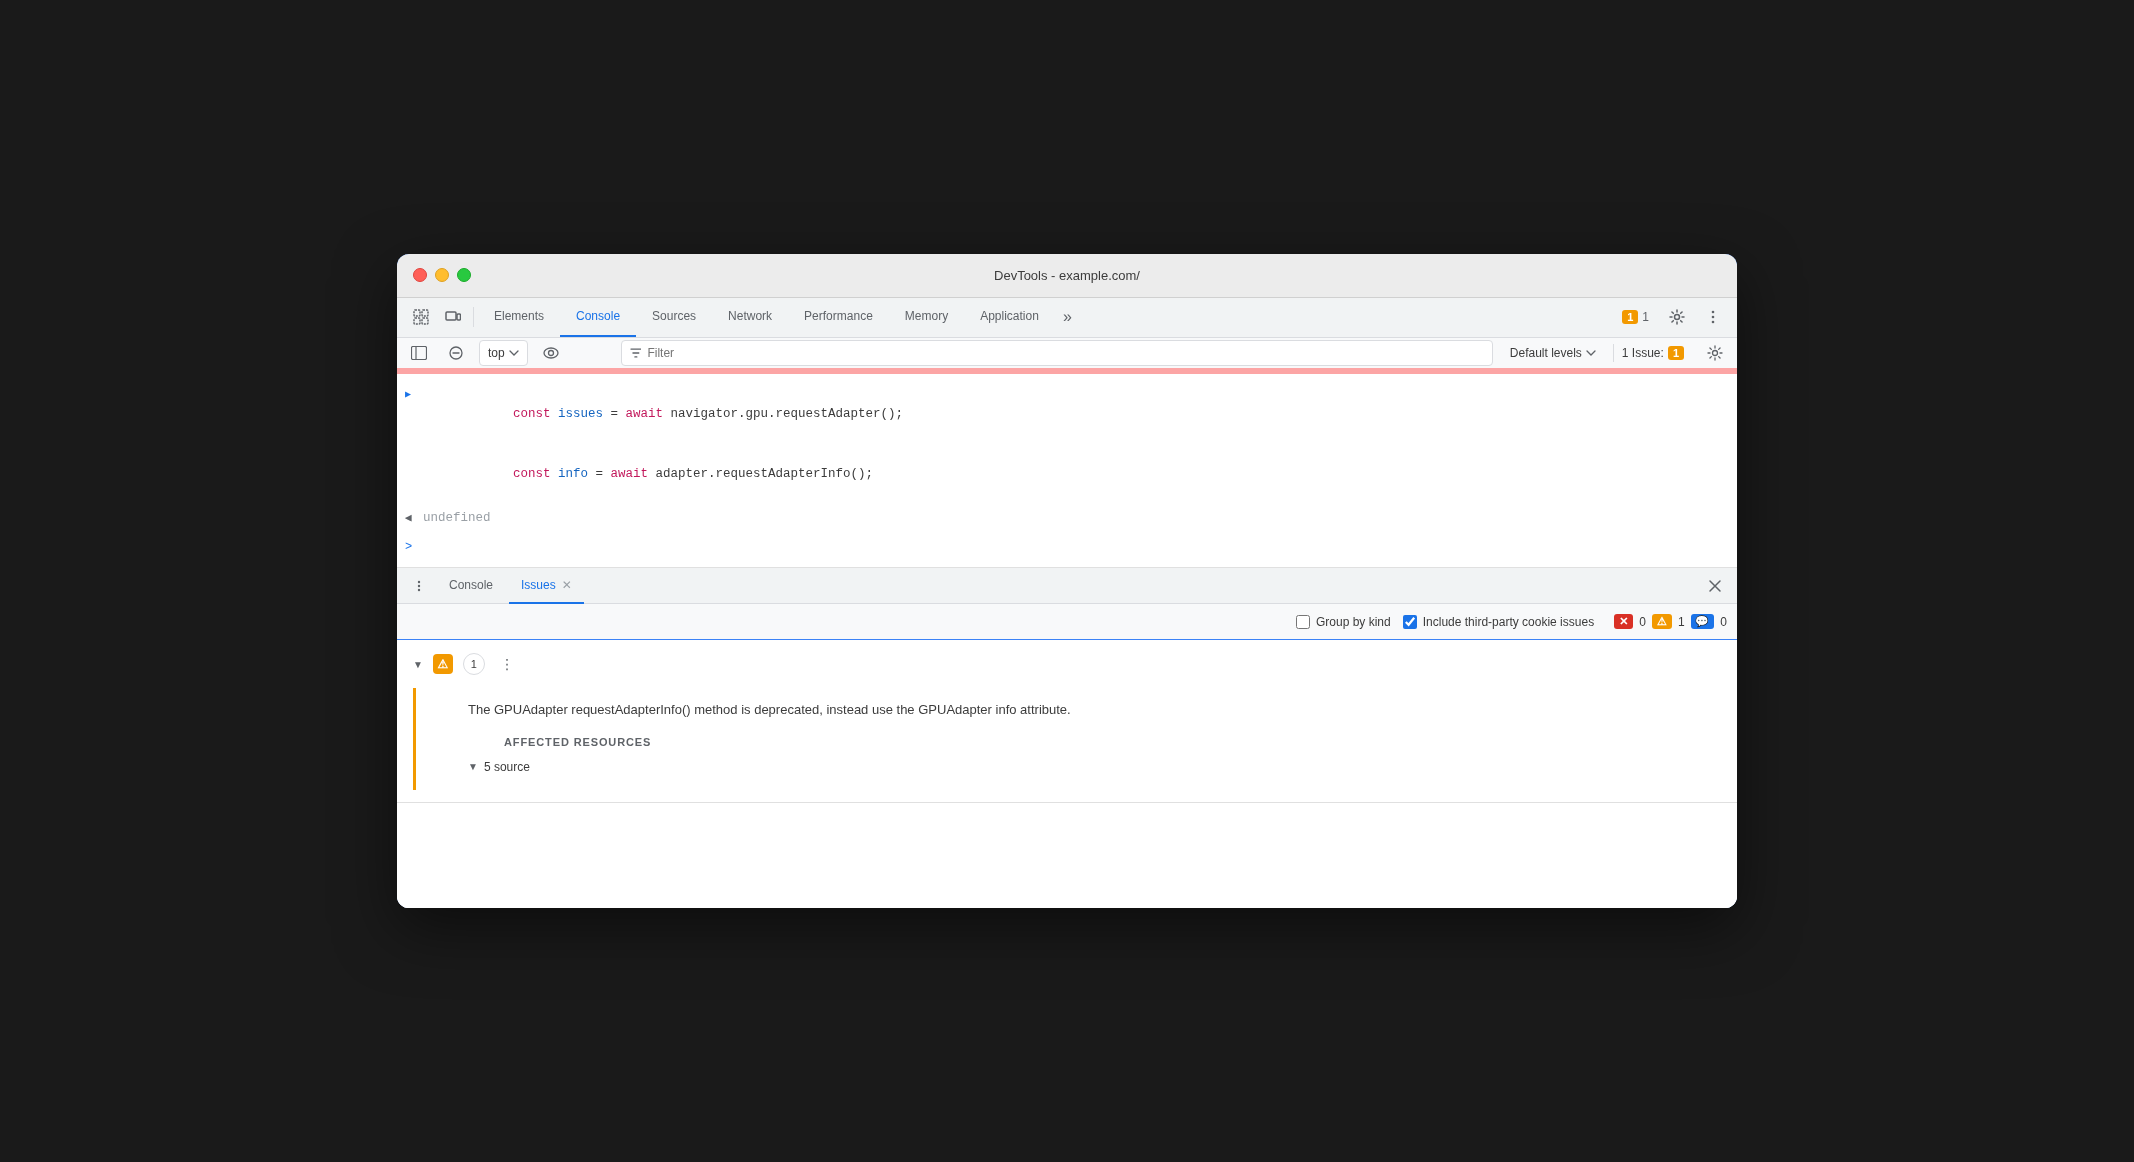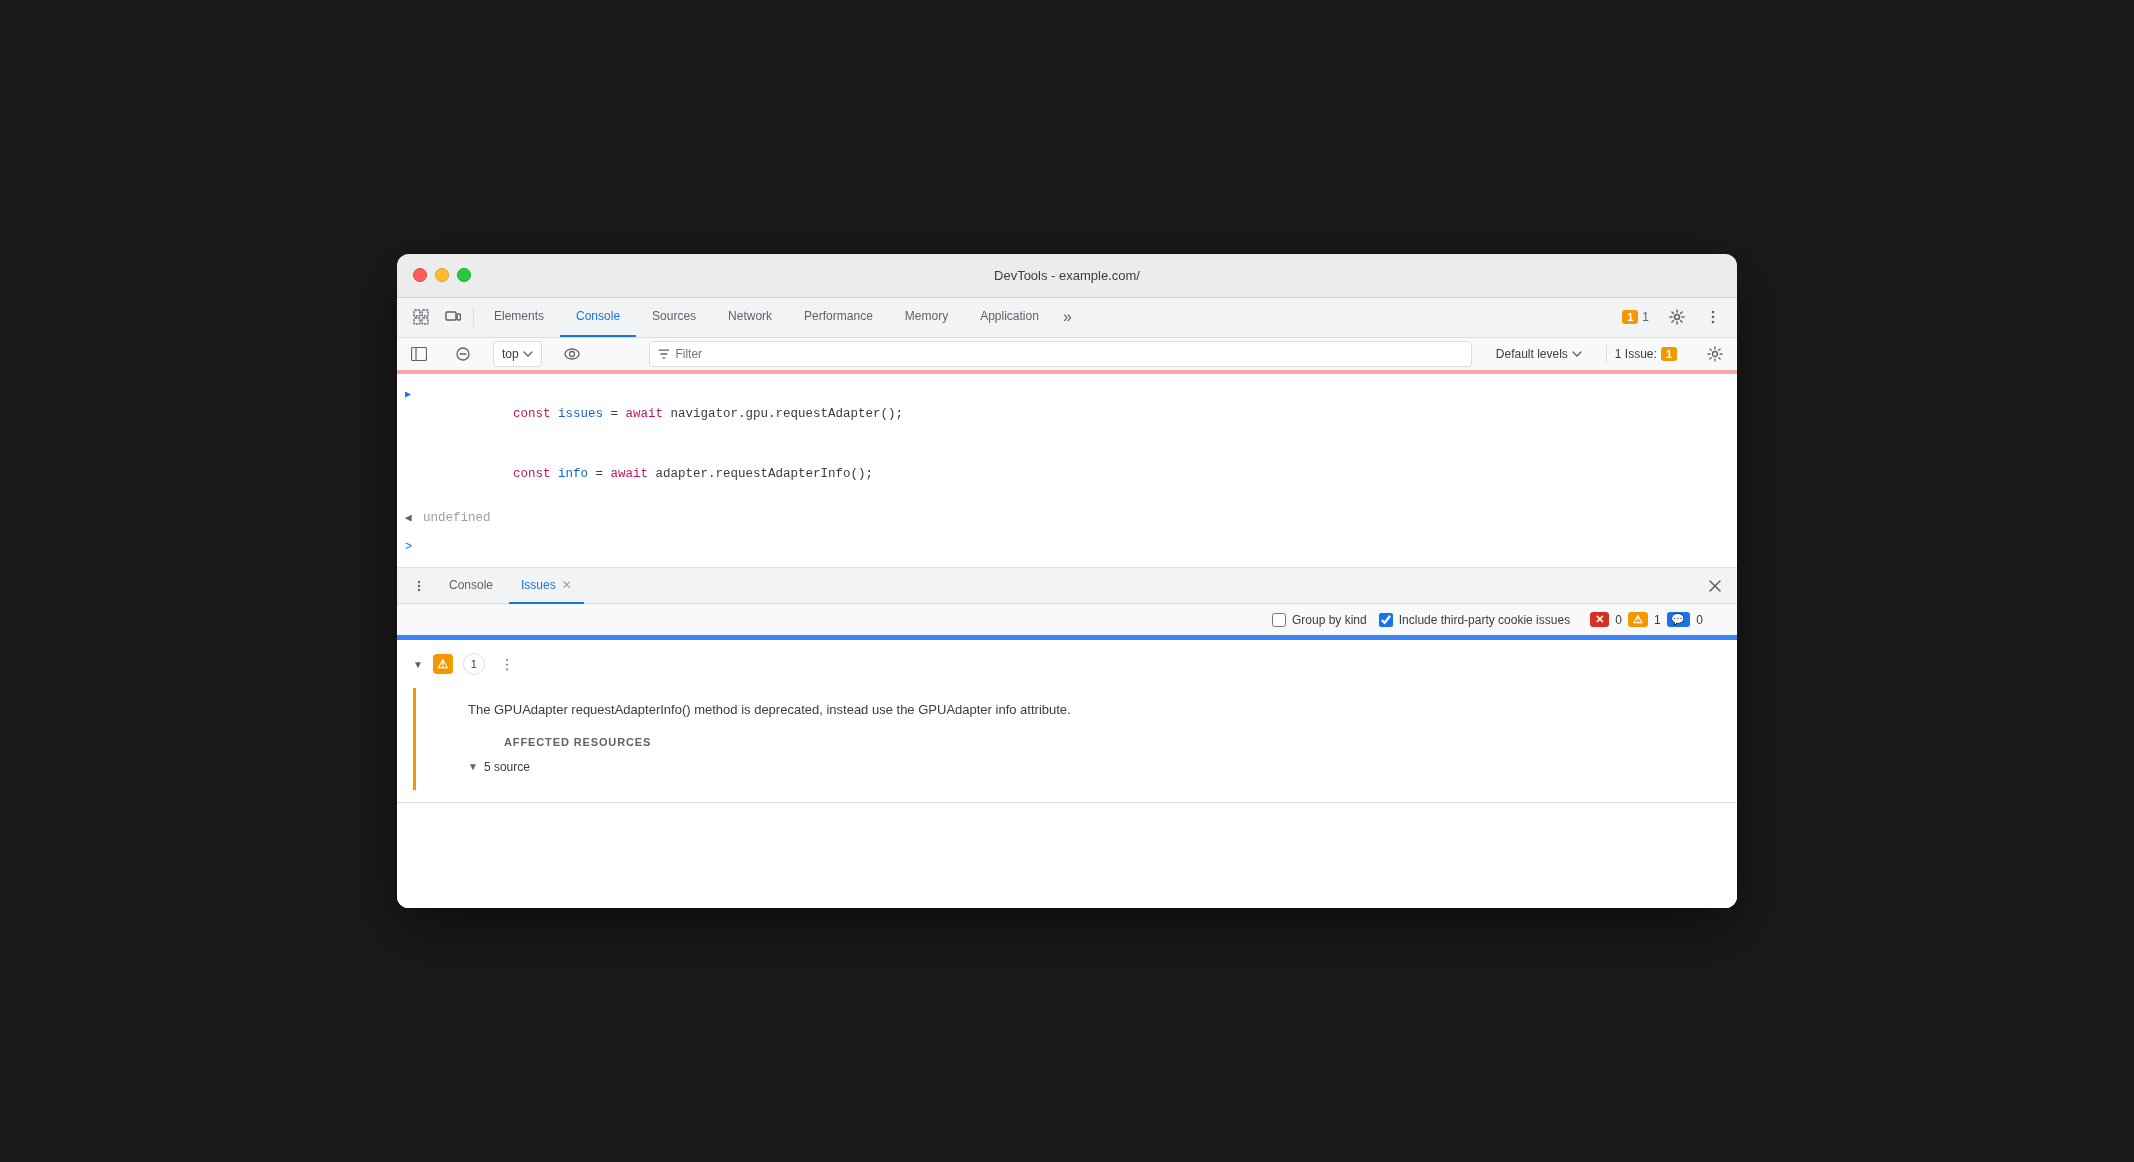--- a/index.html
+++ b/index.html
@@ -138,26 +138,26 @@
       background: #f29900;
       color: white;
       border-radius: 3px;
       padding: 1px 5px;
       font-size: 11px;
       font-weight: 600;
     }
     
     .console-toolbar {
       background: #f8f9fa;
-      border-bottom: 4px solid #fca5a5;
+      border-bottom: 6px solid #fca5a5;
       display: flex;
       align-items: center;
       height: 36px;
       padding: 0 8px;
-      gap: 16px;
+      gap: 9px;
     }
     .console-toolbar-btn {
       width: 28px;
       height: 28px;
       display: flex;
       align-items: center;
       justify-content: center;
       border-radius: 4px;
       cursor: pointer;
       color: #5f6368;
@@ -314,25 +314,25 @@
       align-items: center;
       justify-content: center;
       cursor: pointer;
       color: #5f6368;
       font-size: 16px;
       border-radius: 4px;
     }
     
     .issues-toolbar {
       background: #f8f9fa;
-      border-bottom: 5px solid #3b82f6;
+      border-bottom: 1px solid #3b82f6;
       display: flex;
       align-items: center;
       height: 36px;
-      padding: 0 32px;
+      padding: 0 8px;
       gap: 12px;
       justify-content: flex-end;
     }
     .checkbox-item {
       display: flex;
       align-items: center;
       gap: 6px;
       font-size: 12px;
       color: #3c3c3c;
       cursor: pointer;

